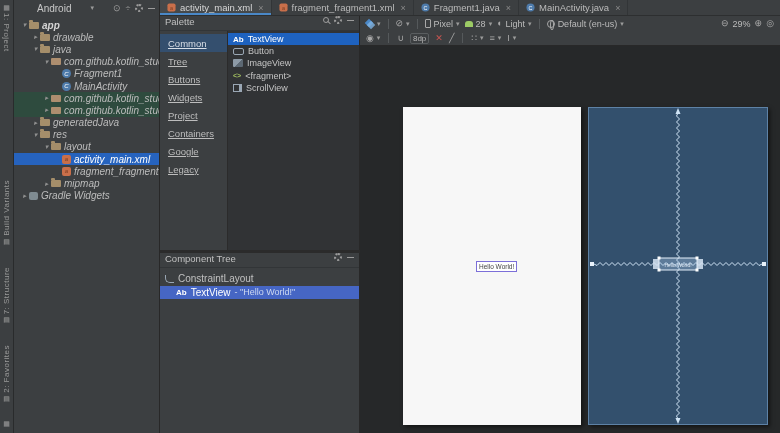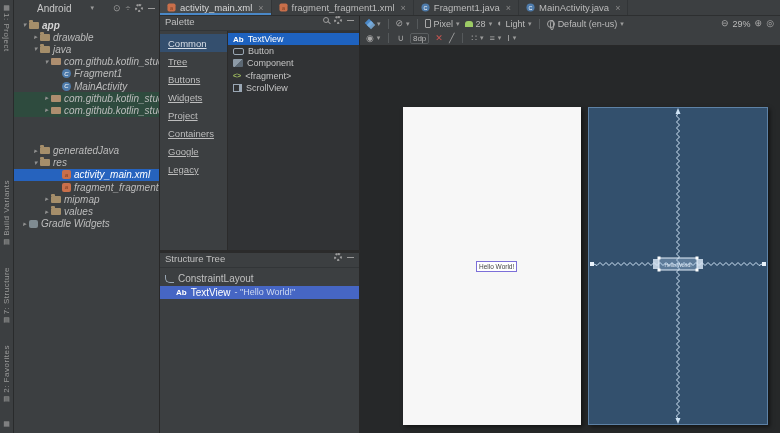--- a/index.html
+++ b/index.html
@@ -214,49 +214,49 @@
       <div class="tree-row hl-green" style="padding-left: 28px;">
         <span class="arrow">▸</span>
         <span data-icon-slot="" class="ic-package"></span>
         <span class="lbl">com.github.kotlin_studio.main_ac</span>
       </div>
       <div class="tree-row hl-green" style="padding-left: 28px;">
         <span class="arrow">▸</span>
         <span data-icon-slot="" class="ic-package"></span>
         <span class="lbl">com.github.kotlin_studio.main_ac</span>
       </div>
-      <div class="tree-row" style="padding-left: 17px; margin-top: 28px;">
+      <div class="tree-row" style="padding-left: 17px;">
         <span class="arrow">▸</span>
         <span data-icon-slot="" class="ic-gen"></span>
         <span class="lbl">generatedJava</span>
       </div>
       <div class="tree-row" style="padding-left: 17px;">
         <span class="arrow">▾</span>
         <span data-icon-slot="" class="ic-folder-res"></span>
         <span class="lbl">res</span>
       </div>
+      <div class="tree-row" style="padding-left: 28px;">
+        <span class="arrow">▾</span>
+        <span data-icon-slot="" class="ic-folder"></span>
+        <span class="lbl">layout</span>
+      </div>
       <div class="tree-row selected" style="padding-left: 39px;">
         <span class="arrow"></span>
         <span data-icon-slot="" class="ic-android-xml"></span>
         <span class="lbl">activity_main.xml</span>
       </div>
       <div class="tree-row" style="padding-left: 39px;">
         <span class="arrow"></span>
         <span data-icon-slot="" class="ic-android-xml"></span>
         <span class="lbl">fragment_fragment1.xml</span>
       </div>
       <div class="tree-row" style="padding-left: 28px;">
         <span class="arrow">▸</span>
         <span data-icon-slot="" class="ic-folder"></span>
         <span class="lbl">mipmap</span>
-      </div>
-      <div class="tree-row" style="padding-left: 28px;">
-        <span class="arrow">▸</span>
-        <span data-icon-slot="" class="ic-folder"></span>
-        <span class="lbl">values</span>
       </div>
       <div class="tree-row" style="padding-left: 6px;">
         <span class="arrow">▸</span>
         <span data-icon-slot="" class="ic-gradle"></span>
         <span class="lbl">Gradle Widgets</span>
       </div>
     </div>
 </div>
 
 <div id="tab-bar">
@@ -327,42 +327,42 @@
           <span>TextView</span>
 
         </div>
         <div class="pal-item">
           <span data-icon-slot="" class="ic-button"></span>
           <span>Button</span>
 
         </div>
         <div class="pal-item">
           <span data-icon-slot="" class="ic-imageview"></span>
-          <span>Component</span>
+          <span>ImageView</span>
 
         </div>
         <div class="pal-item">
           <span data-icon-slot="" class="ic-fragment"></span>
           <span>&lt;fragment&gt;</span>
 
         </div>
         <div class="pal-item">
           <span data-icon-slot="" class="ic-scrollview"></span>
           <span>ScrollView</span>
 
         </div>
       </div>
   </div>
 </div>
 
 <div id="h-splitter"></div>
 
 <div id="component-pane">
   <div class="pane-header">
-    <span class="pane-title">Structure Tree</span>
+    <span class="pane-title">Component Tree</span>
     <span class="hdr-icons">
       <span class="icon-gear"></span>
       <span class="icon-min"></span>
     </span>
   </div>
   <div class="ct-rows">
 
   <div class="ct-row">
         <span data-icon-slot="" class="ic-constraintlayout"></span>
         <span>ConstraintLayout</span>

